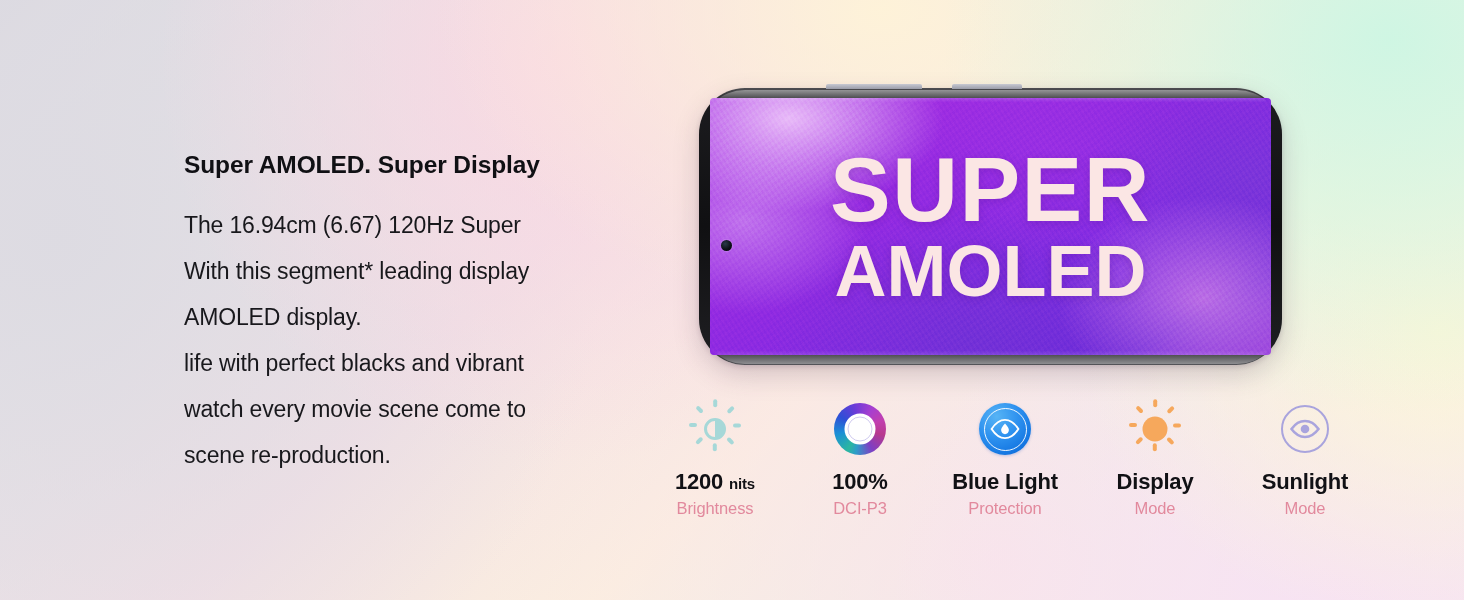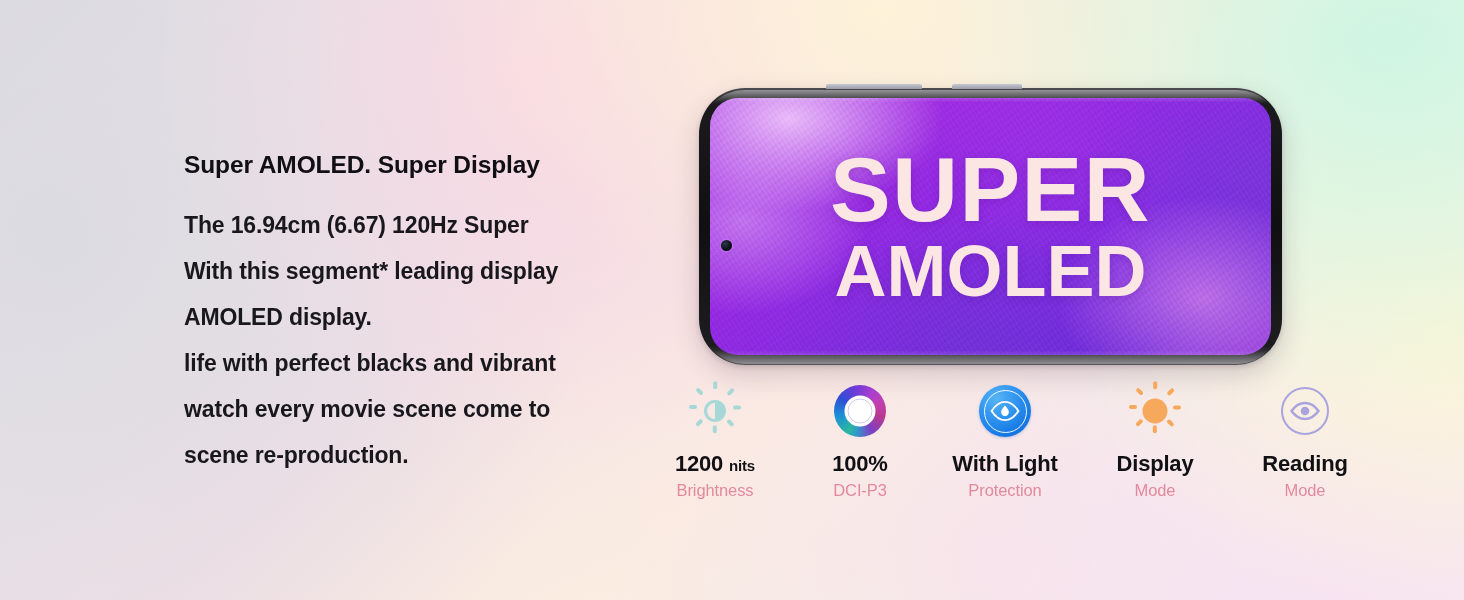--- a/index.html
+++ b/index.html
@@ -31,21 +31,20 @@
     position:absolute; left:144px; top:152px; width:500px;margin-left:40px;
   }
   #headline {
     font-size:24.5px; font-weight:bold; color:#101014;
     letter-spacing:-0.1px; line-height:1.1;
   }
   #body-copy {
     margin-top:23px;
     font-size:23px; color:#18181c; line-height:46px;
     letter-spacing:-0.15px;
-    font-weight:bold;
   }
   #body-copy p { margin:0; }
 
   
   #phone-wrap { position:absolute; left:699px; top:88px; }
 
   #phone {
     position:relative;
     width:583px; height:277px;
     border-radius:46px;
@@ -65,21 +64,21 @@
   .side-btn {
     position:absolute; top:-4px; height:5px;
     border-radius:2px 2px 0 0;
     background:linear-gradient(180deg,#c7c9d2 0%,#9a9ca8 100%);
   }
   #btn-volume { left:127px; width:96px; }
   #btn-power  { left:253px; width:70px; }
 
   #screen {
     position:relative; width:100%; height:100%;
-    border-radius:28px; overflow:hidden;
+    border-radius:4px; overflow:hidden;
     background:
       radial-gradient(ellipse 250px 150px at 14% 8%,  rgba(238,198,250,0.92) 0%, rgba(238,198,250,0) 62%),
       radial-gradient(ellipse 200px 150px at 6% 48%,  rgba(215,160,245,0.60) 0%, rgba(215,160,245,0) 62%),
       radial-gradient(ellipse 230px 160px at 88% 78%, rgba(232,150,235,0.62) 0%, rgba(232,150,235,0) 64%),
       radial-gradient(ellipse 260px 180px at 97% 32%, rgba(120,60,210,0.55) 0%, rgba(120,60,210,0) 64%),
       radial-gradient(ellipse 300px 200px at 46% 94%, rgba(106,52,206,0.60) 0%, rgba(106,52,206,0) 66%),
       radial-gradient(ellipse 220px 170px at 62% 22%, rgba(160,52,228,0.48) 0%, rgba(160,52,228,0) 64%),
       linear-gradient(150deg,#a438e2 0%,#9c2ce0 22%,#8c2ae0 44%,#7b2be0 66%,#6a2ad8 86%,#8a37d8 100%);
   }
   
@@ -107,21 +106,21 @@
     font-size:91px; font-weight:bold;
     line-height:0.97; letter-spacing:1.5px;
     text-align:center;
     text-shadow:0 2px 10px rgba(60,10,110,0.20);
   }
   #screen-text .l1 { margin-bottom:2px; }
   #screen-text .l2 { font-size:72px; letter-spacing:0px; }
 
   
   #features {
-    position:absolute; left:640px; top:380px; width:800px;
+    position:absolute; left:640px; top:398px; width:800px;
     display:flex; align-items:flex-end;
   }
   .feature { position:relative; text-align:center; }
   .feature .ficon {
     height:62px; display:flex; align-items:center; justify-content:center;
     margin-bottom:9px;
   }
   .fval {
     font-size:22px; font-weight:bold; color:#111115;
     white-space:nowrap; letter-spacing:-0.2px;
@@ -257,21 +256,21 @@
 
     <div class="feature" id="f-bluelight">
       <div class="ficon">
         <div id="bluelight-badge">
           <svg width="30" height="20" viewBox="0 0 30 20">
             <path d="M1.6 10 C6 3.2 11 0.9 15 0.9 C19 0.9 24 3.2 28.4 10 C24 16.8 19 19.1 15 19.1 C11 19.1 6 16.8 1.6 10 Z" fill="none" stroke="#ffffff" stroke-width="1.9"></path>
             <path d="M15 4.6 C17.6 7.6 18.9 9.3 18.9 11.1 C18.9 13.4 17.1 15.2 15 15.2 C12.9 15.2 11.1 13.4 11.1 11.1 C11.1 9.3 12.4 7.6 15 4.6 Z" fill="#ffffff"></path>
           </svg>
         </div>
       </div>
-      <div class="fval">With Light</div>
+      <div class="fval">Blue Light</div>
       <div class="fsub">Protection</div>
     </div>
 
     <div class="feature" id="f-sunlight">
       <div class="ficon">
         <div class="sun orange">
           <span class="ray" style="transform:translate(-50%,-50%) rotate(0deg)   translateY(-26px)"></span>
           <span class="ray" style="transform:translate(-50%,-50%) rotate(45deg)  translateY(-26px)"></span>
           <span class="ray" style="transform:translate(-50%,-50%) rotate(90deg)  translateY(-26px)"></span>
           <span class="ray" style="transform:translate(-50%,-50%) rotate(135deg) translateY(-26px)"></span>
@@ -290,18 +289,18 @@
       <div class="ficon">
         <div id="reading-eye">
           <span class="outer"></span>
           <svg width="52" height="52" viewBox="0 0 52 52" style="position:absolute;left:0;top:0">
             <path d="M12.5 26 C16.6 20.3 21.2 18.1 26 18.1 C30.8 18.1 35.4 20.3 39.5 26
                      C35.4 31.7 30.8 33.9 26 33.9 C21.2 33.9 16.6 31.7 12.5 26 Z" fill="none" stroke="#a9a4dd" stroke-width="2.5"></path>
             <circle cx="26" cy="26" r="4.3" fill="#a9a4dd"></circle>
           </svg>
         </div>
       </div>
-      <div class="fval">Reading</div>
+      <div class="fval">Sunlight</div>
       <div class="fsub">Mode</div>
     </div>
 
   </div>
 </div>
 
 </body></html>

